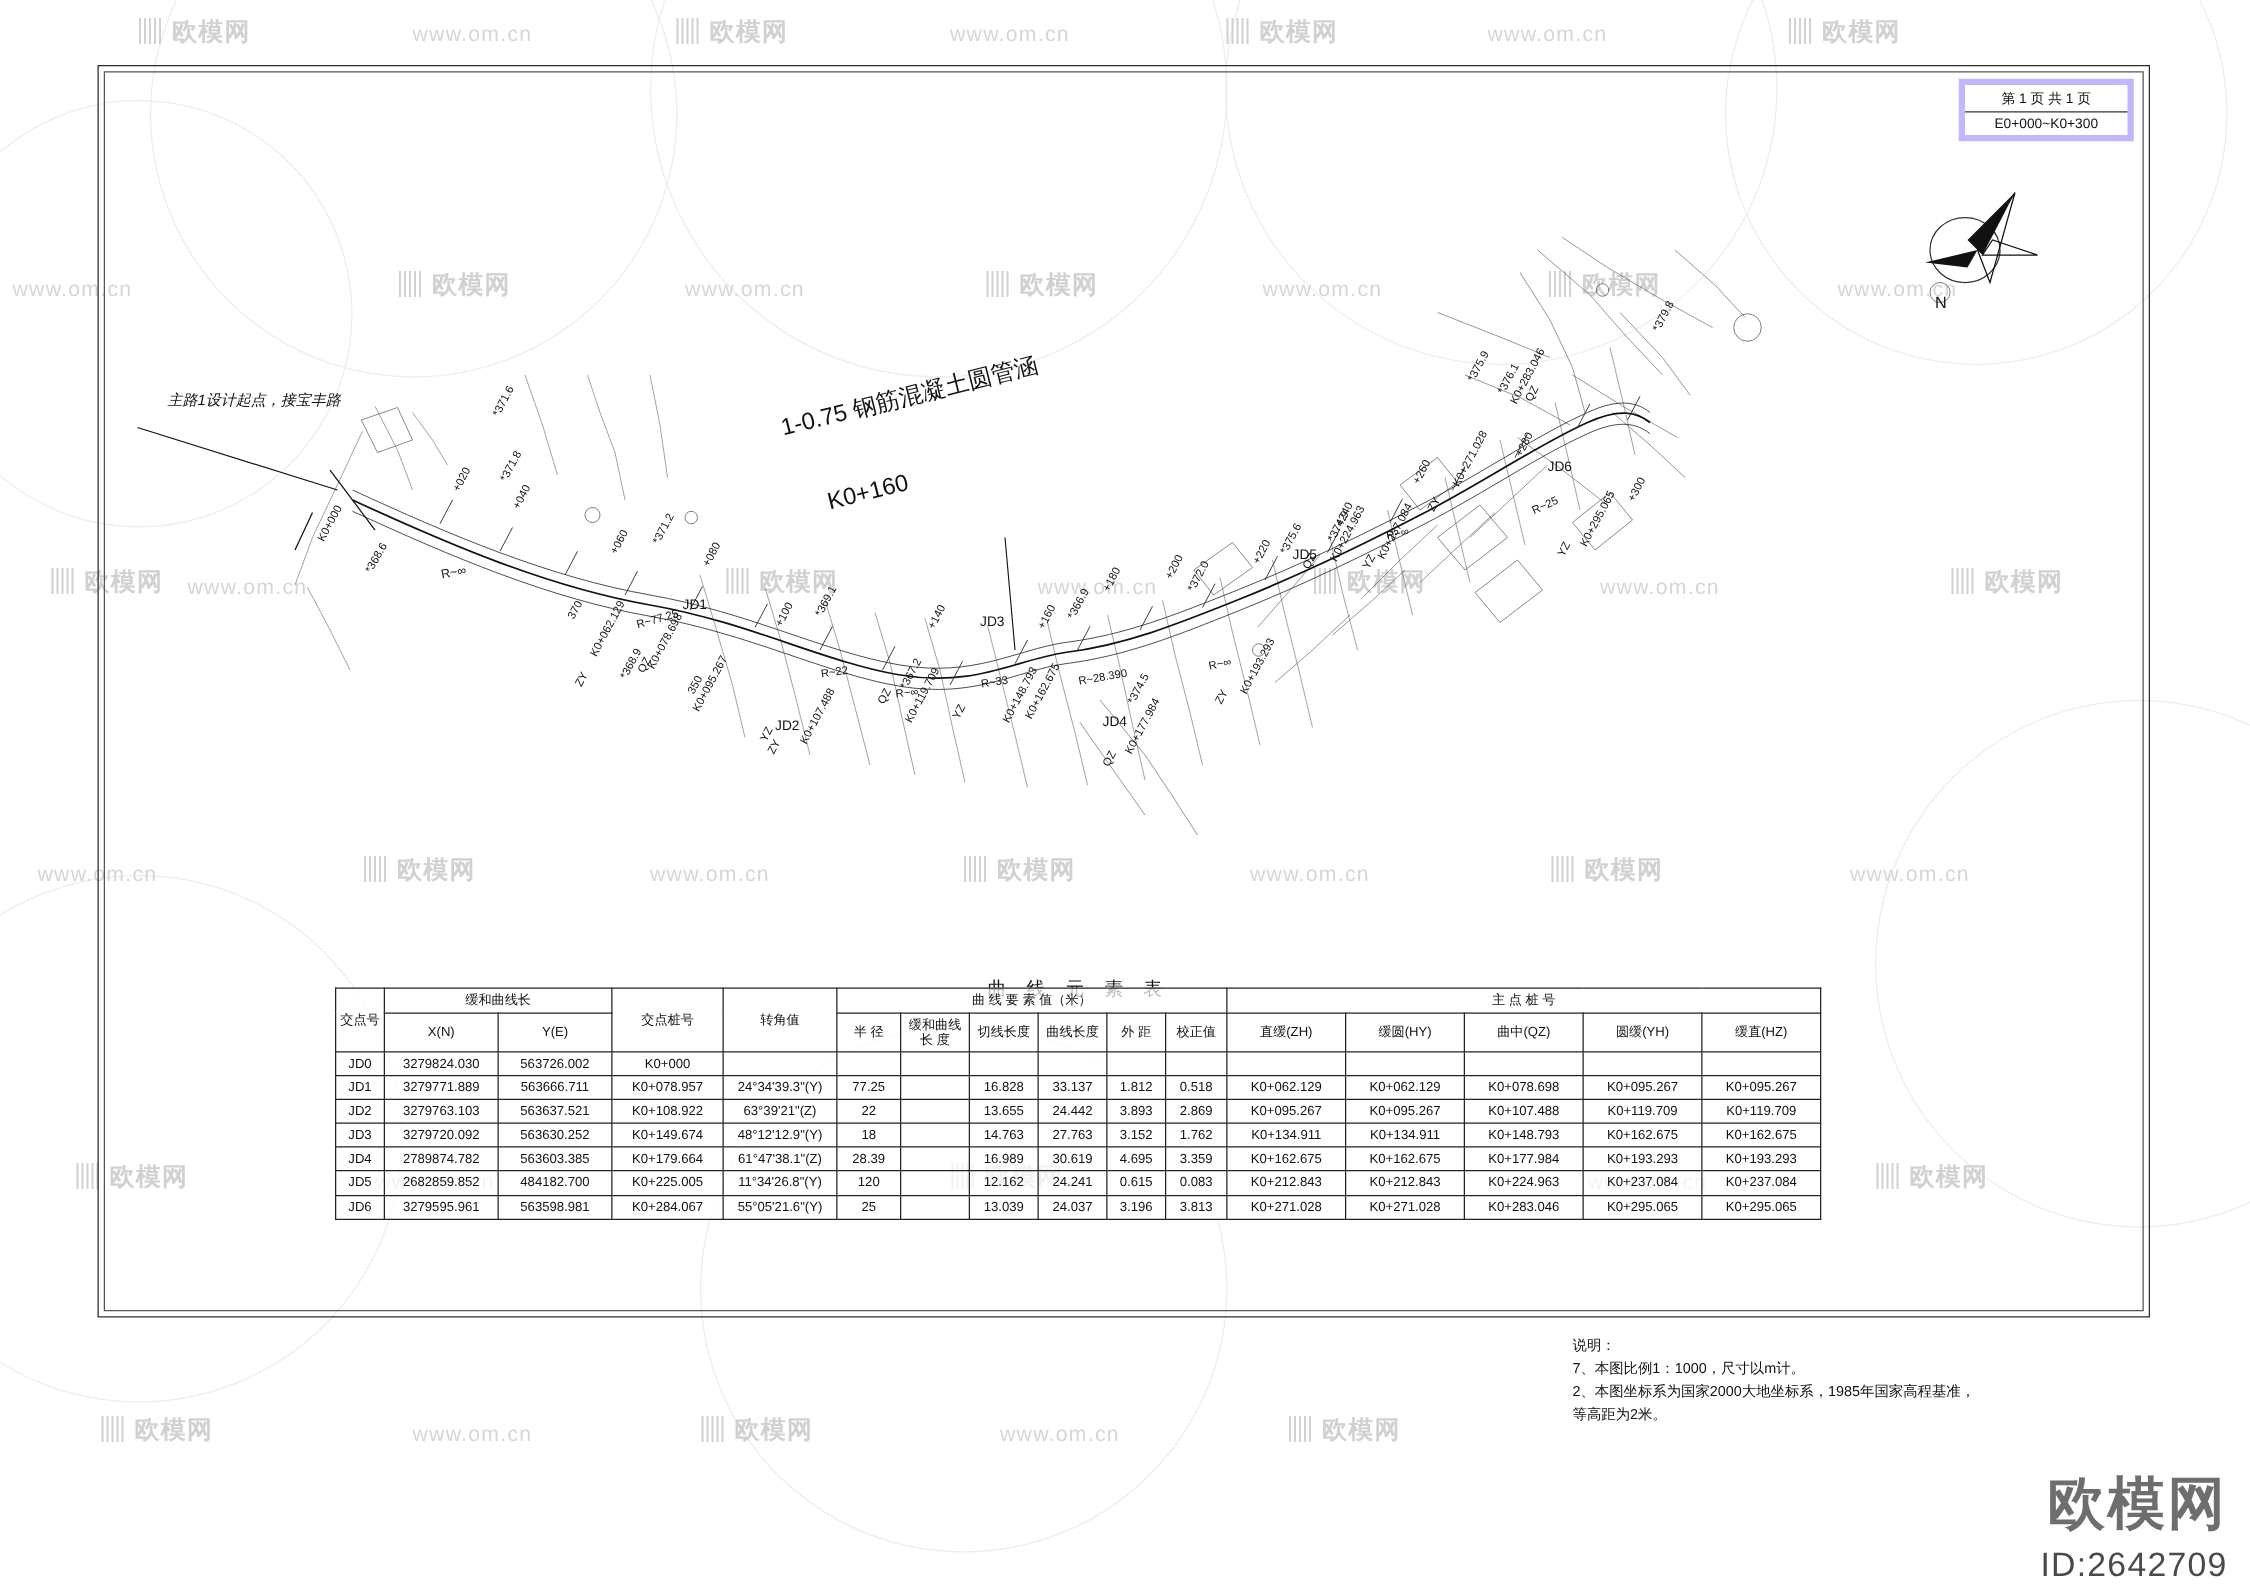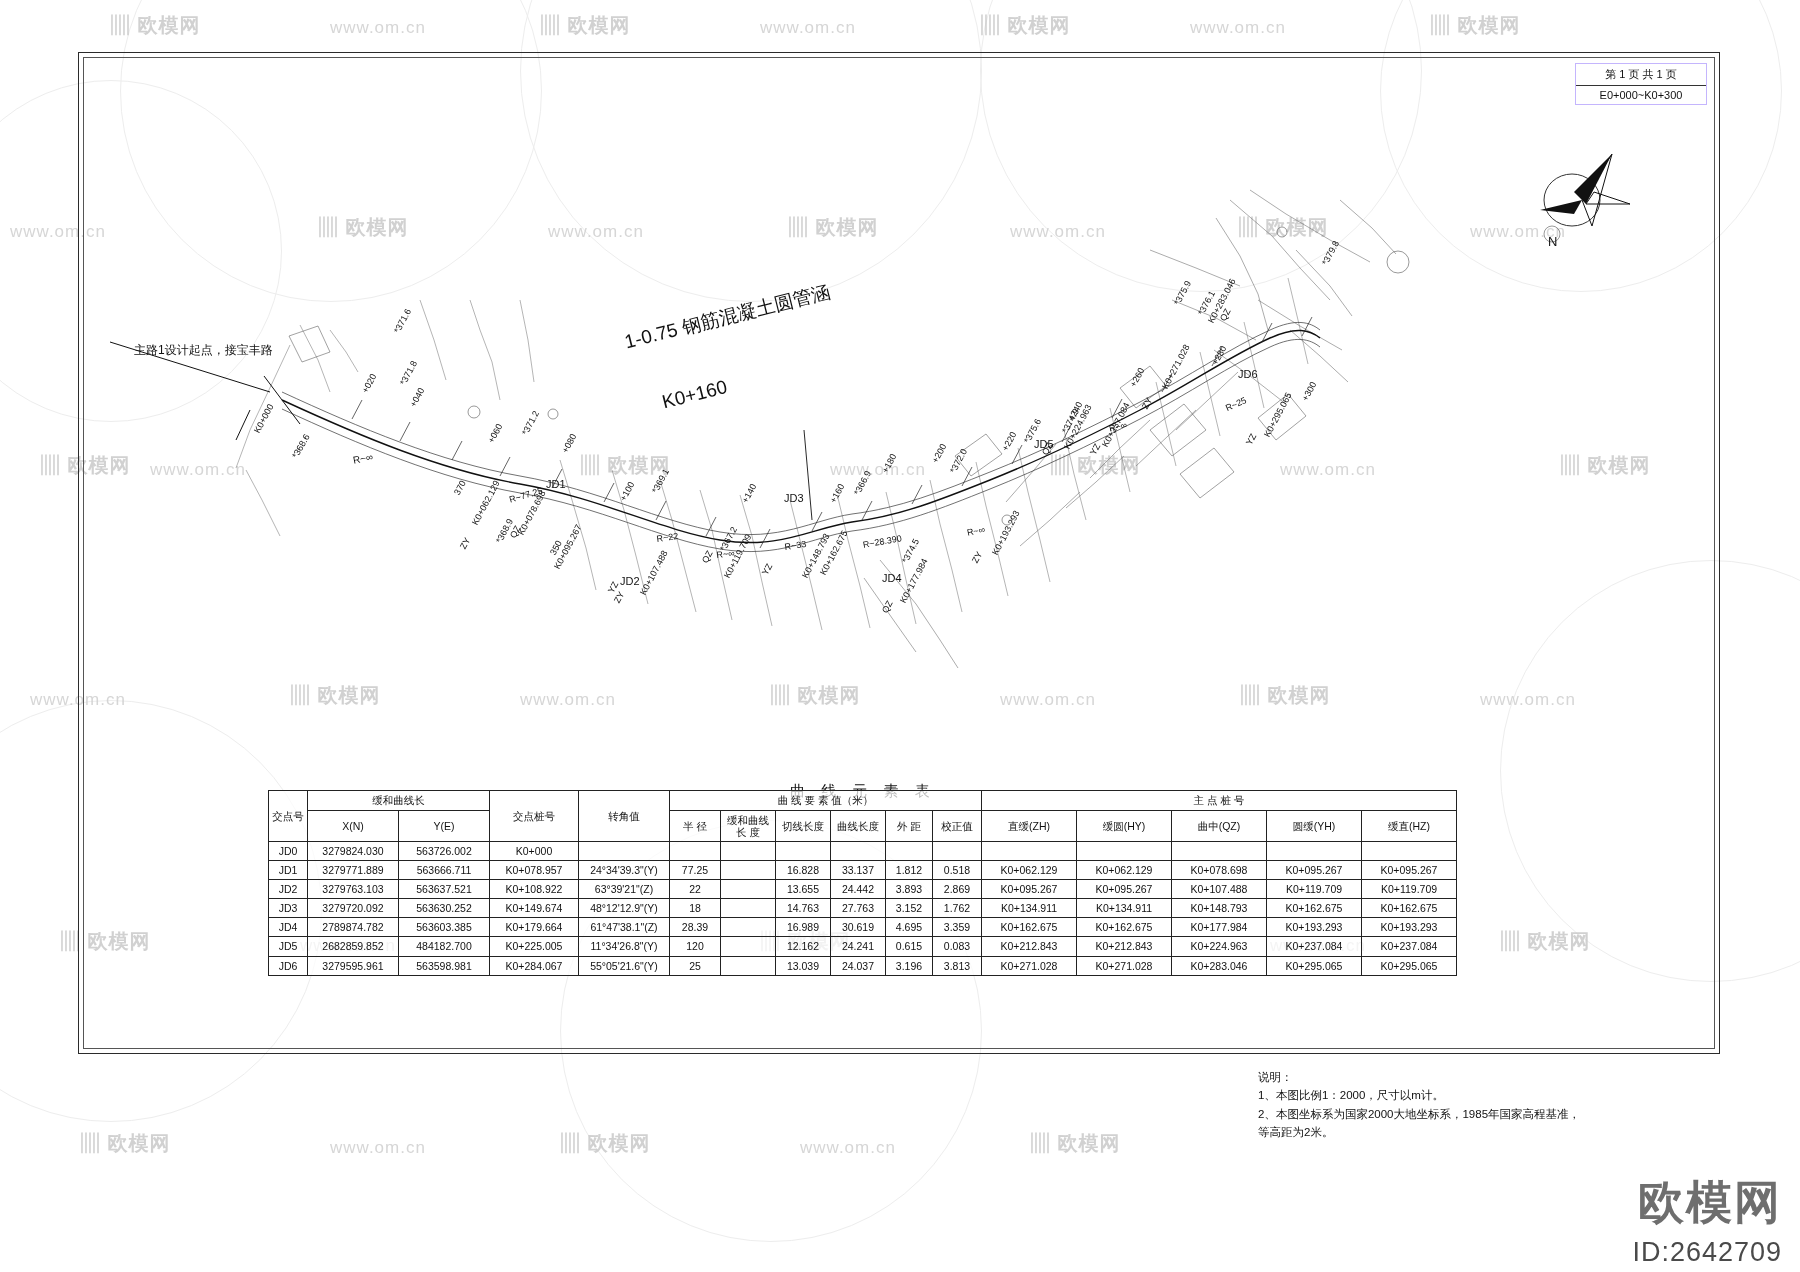--- a/index.html
+++ b/index.html
@@ -9,21 +9,21 @@
   .wm-layer{position:absolute;inset:0;pointer-events:none;z-index:5;}
   .wm{position:absolute;color:#cfcfcf;font-size:17px;letter-spacing:1px;white-space:nowrap;opacity:.85;}
   .wm.logo{font-size:20px;font-weight:bold;color:#c9c9c9;}
   .wm-circle{position:absolute;border:1px solid #ededed;border-radius:50%;}
 
   
   #frame{position:absolute;left:78px;top:52px;width:1640px;height:1000px;border:1px solid #2b2b2b;z-index:10;background:transparent;}
   #frame .inner{position:absolute;left:4px;top:4px;right:4px;bottom:4px;border:1px solid #555;}
 
   
-  #sheetbox{position:absolute;right:12px;top:10px;width:130px;border:1px solid #c4b5fd;font-size:11px;z-index:20;background:rgba(255,255,255,.6);}
+  #sheetbox{position:absolute;right:12px;top:10px;width:130px;border:5px solid #c4b5fd;font-size:11px;z-index:20;background:rgba(255,255,255,.6);}
   #sheetbox div{padding:3px 4px;text-align:center;}
   #sheetbox .r1{border-bottom:1px solid #333;}
 
   
   #map{position:absolute;left:0;top:0;width:1800px;height:1272px;z-index:12;pointer-events:none;}
 
   
   .lbl{position:absolute;font-size:10px;color:#111;white-space:nowrap;z-index:14;font-family:"Liberation Sans",sans-serif;}
   .callout{position:absolute;font-size:19px;z-index:16;white-space:nowrap;color:#111;}
   .startnote{position:absolute;font-size:12px;z-index:16;white-space:nowrap;color:#111;}
@@ -216,21 +216,21 @@
       <path d="M1012 464 L1022 445"></path>
     <path d="M1062 442 L1072 423"></path>
       <path d="M1112 418 L1122 399"></path>
     <path d="M1162 392 L1172 373"></path>
       <path d="M1212 366 L1222 347"></path>
     <path d="M1262 342 L1272 323"></path>
       <path d="M1302 336 L1312 317"></path>
   </g>
 </svg>
 
-<div class="startnote" style="left:134px;top:342px;">主路1设计起点，接宝丰路</div>
+<div class="startnote" style="left:134px;top:312px;font-style:italic;">主路1设计起点，接宝丰路</div>
 
 <div class="callout" style="left:622px;top:330px;transform:rotate(-14deg);transform-origin:left top;">1-0.75 钢筋混凝土圆管涵</div>
 <div class="callout" style="left:660px;top:392px;transform:rotate(-14deg);transform-origin:left top;">K0+160</div>
 
 <div id="compass">
   <svg viewBox="0 0 110 110" width="110" height="110">
     <ellipse cx="42" cy="52" rx="28" ry="26" fill="none" stroke="#333" stroke-width="1"></ellipse>
     <polygon points="82,6 56,56 44,44" fill="#111"></polygon>
     <polygon points="82,6 62,78 52,52" fill="none" stroke="#111" stroke-width="1"></polygon>
     <polygon points="10,62 52,52 44,66" fill="#111"></polygon>
@@ -470,19 +470,19 @@
           <td>K0+283.046</td>
           <td>K0+295.065</td>
           <td>K0+295.065</td>
         </tr>
       </tbody>
   </table>
 </div>
 
 <div class="notes">
   <div>说明：</div>
-  <div>1、本图比例1：2000，尺寸以m计。</div>
+  <div>7、本图比例1：1000，尺寸以m计。</div>
   <div>2、本图坐标系为国家2000大地坐标系，1985年国家高程基准，</div>
   <div>等高距为2米。</div>
 </div>
 
 <div id="brand">欧模网</div>
 <div id="brandid">ID:2642709</div>
 
 </body></html>

